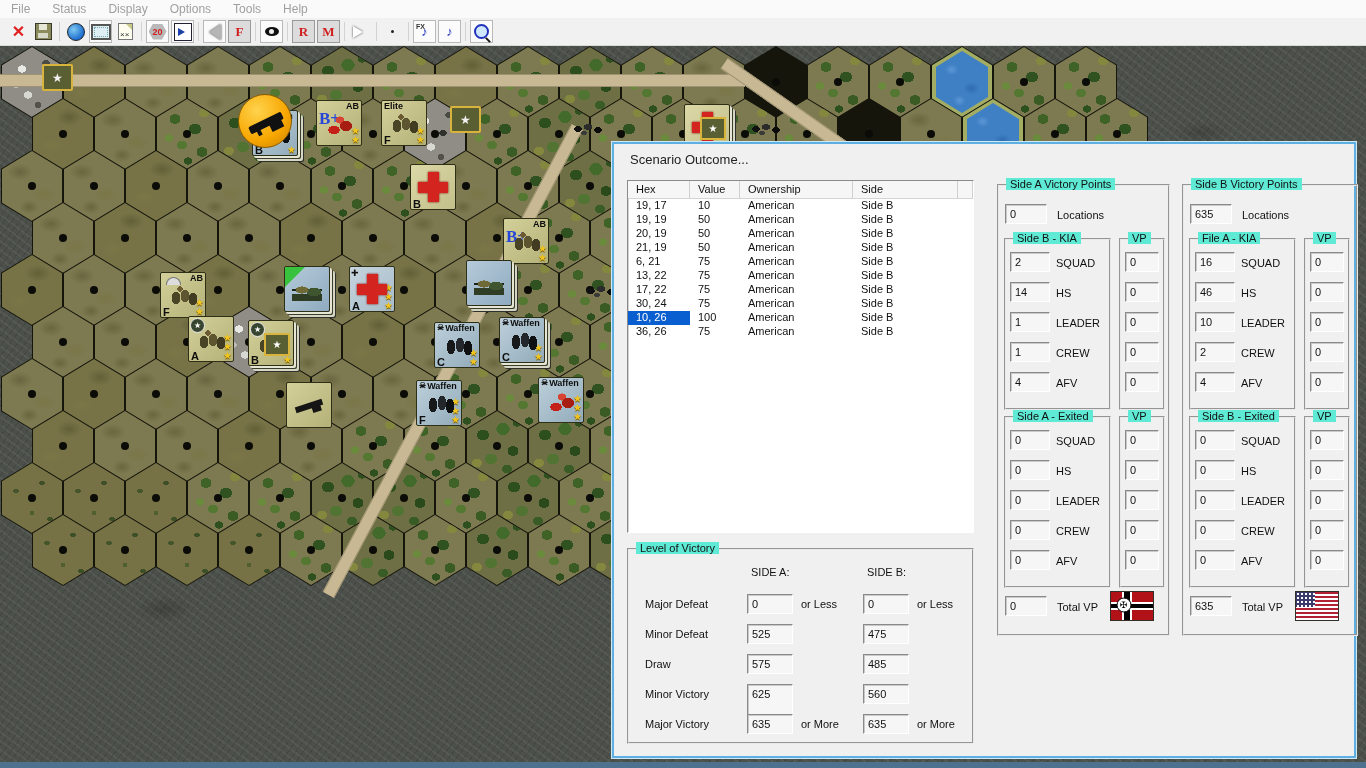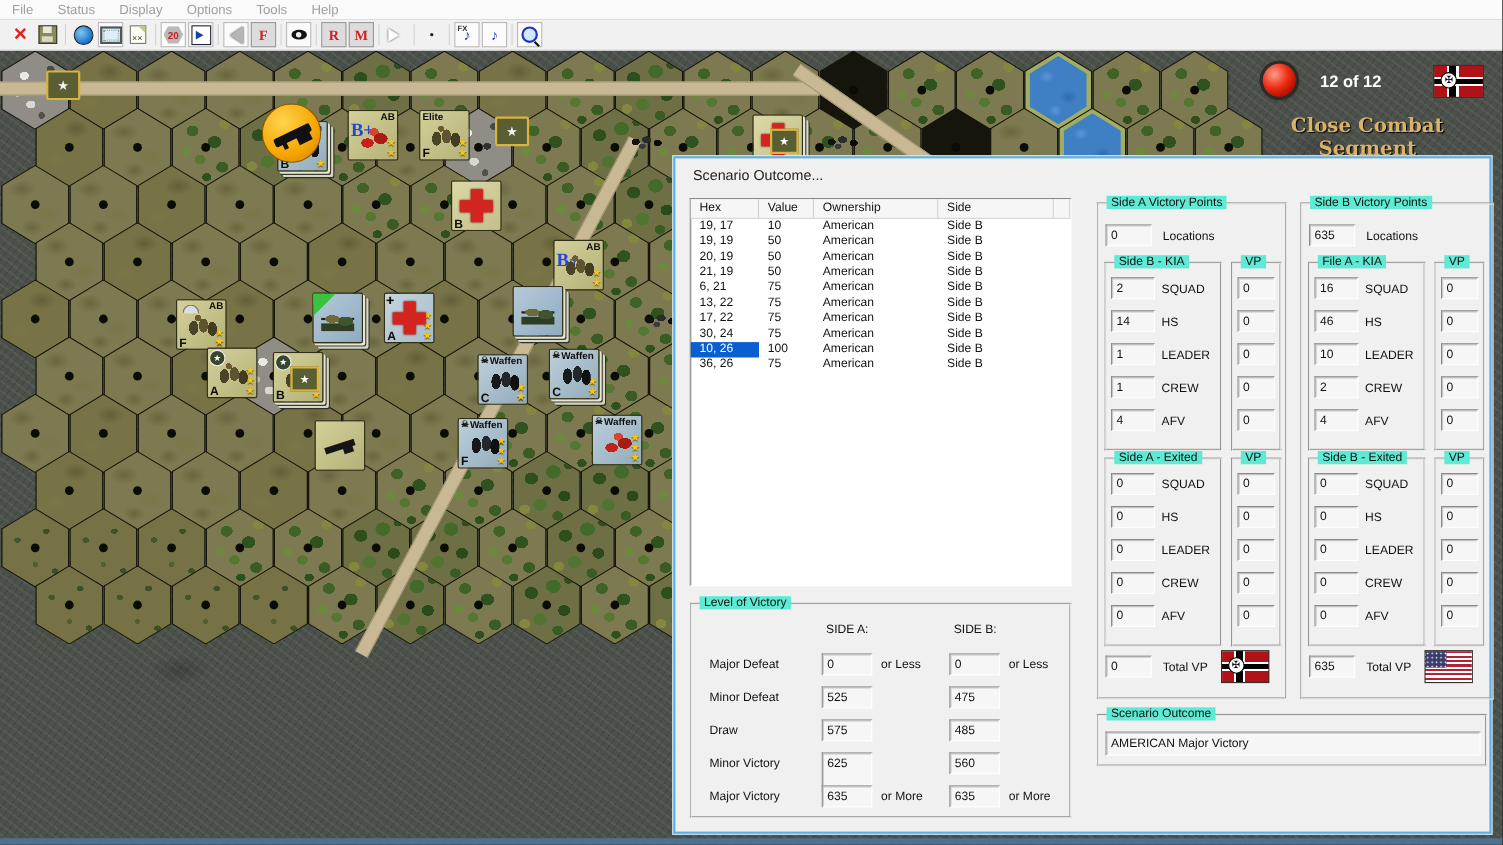--- a/index.html
+++ b/index.html
@@ -818,26 +818,20 @@
           <span>★</span>
         </span>
         <div class="art art-red"></div>
       </div>
       <div class="ctr ctr-medic-us stack" style="left: 684px; top: 58px;">
         <span class="cross"></span>
         <span class="mini-badge">★</span>
       </div>
     </div>
 
-  <div id="hud">
-    <div class="led"></div>
-    <div class="hud-turn">12 of 12</div>
-    <div class="flag flag-de"></div>
-    <div class="hud-phase">Close Combat Segment</div>
-  </div>
 
   <div id="dialog">
     <div class="dlg-title">Scenario Outcome...</div>
 
     <div id="objlist">
         <div class="lb-head">
           <div class="lb-hcell" style="width: 62px;">Hex</div>
           <div class="lb-hcell" style="width: 50px;">Value</div>
           <div class="lb-hcell" style="width: 113px;">Ownership</div>
           <div class="lb-hcell" style="width: 105px;">Side</div>
@@ -1024,21 +1018,17 @@
           <div class="field" style="left: 4px; top: 42px; width: 34px; height: 20px;">0</div>
           <div class="field" style="left: 4px; top: 72px; width: 34px; height: 20px;">0</div>
           <div class="field" style="left: 4px; top: 102px; width: 34px; height: 20px;">0</div>
           <div class="field" style="left: 4px; top: 132px; width: 34px; height: 20px;">0</div>
         </div>
         <div class="field" style="left: 6px; top: 410px; width: 42px; height: 20px;">635</div>
         <span class="flabel" style="left: 58px; top: 415px;">Total VP</span>
         <div class="flag flag-us" style="position: absolute; left: 112px; top: 406px; width: 42px; height: 28px;"></div>
       </div>
 
-    <div class="groupbox" style="left:383px;top:505px;width:355px;height:48px">
-      <span class="gb-label">Scenario Outcome</span>
-      <div class="field sunken" style="left:6px;top:14px;width:341px;height:22px;padding-top:4px">AMERICAN Major Victory</div>
-    </div>
 
   </div>
 
   <div id="bottomstrip"></div>
 </div>
 
 </body></html>

